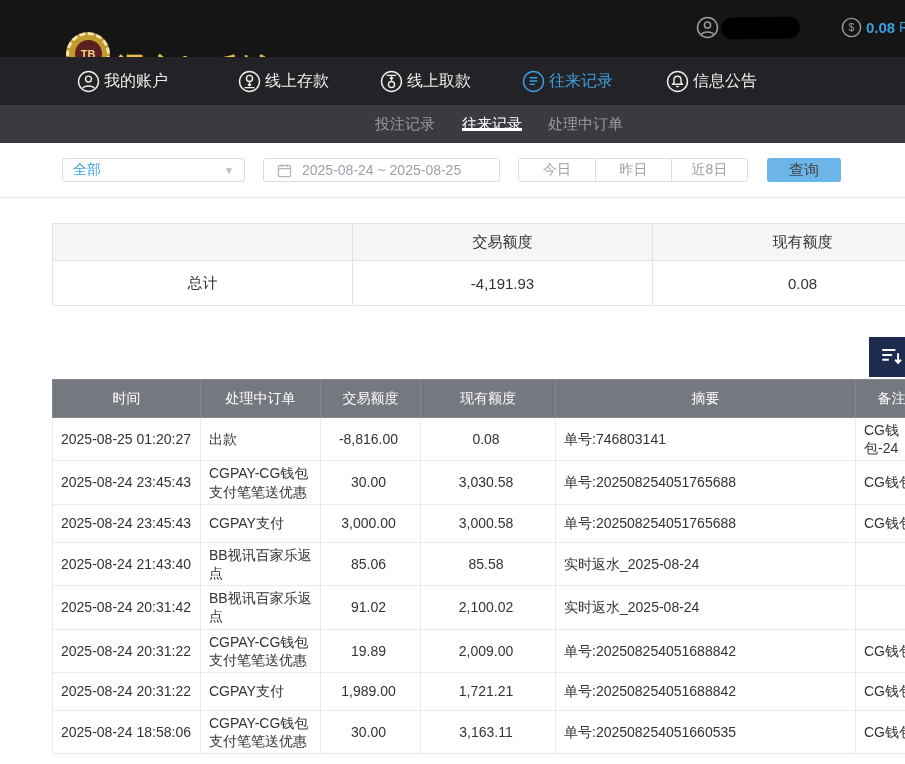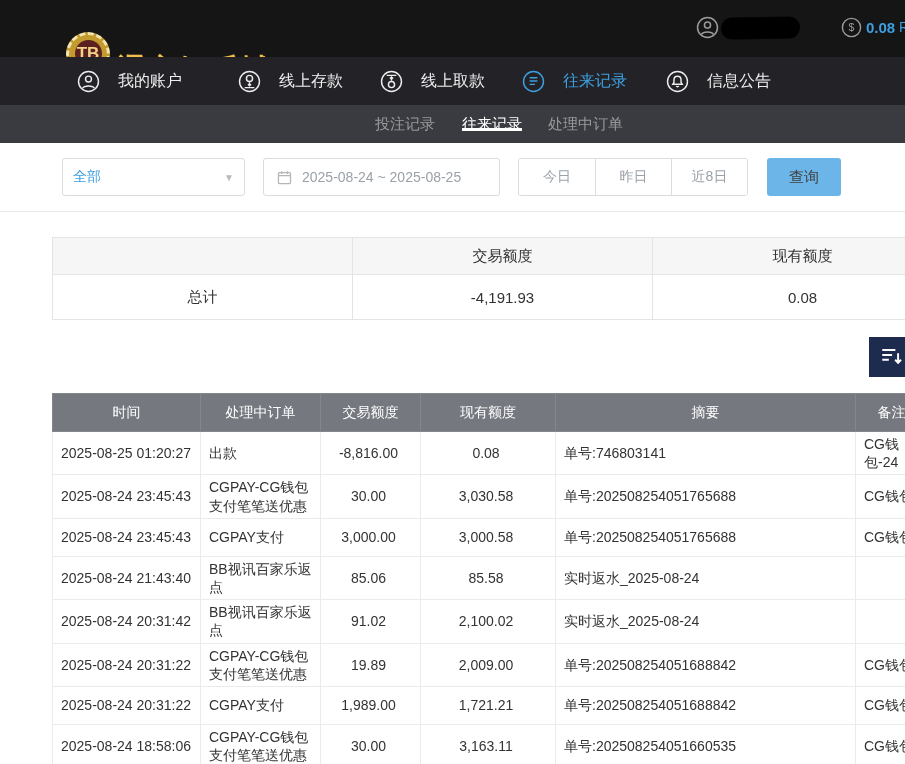--- a/index.html
+++ b/index.html
@@ -6,52 +6,52 @@
   html,body { width:905px; height:764px; overflow:hidden; background:#fff;
     font-family:"Liberation Sans","DejaVu Sans",sans-serif; }
   body { position:relative; }
 
   
   .topbar { position:relative; height:57px; background:var(--topbar-bg,#151515); }
   .logo { position:absolute; left:66px; top:6px; display:flex; align-items:center; }
   .chip { width:44px; height:44px; border-radius:50%; background:#c29b2e;
     border:3px dashed #f4e4ae; display:flex; align-items:center; justify-content:center; }
   .chip-inner { width:27px; height:27px; border-radius:50%; background:#5d2020;
-    color:#f2d487; font-size:17px; font-weight:bold; display:flex; align-items:center; justify-content:center; }
+    color:#f2d487; font-size:11px; font-weight:bold; display:flex; align-items:center; justify-content:center; }
   .logo-text { margin-left:7px;margin-top:44px; }
   .logo-title { font-size:29px; font-weight:bold; letter-spacing:2px;
     color:var(--logo-gold,#f0c04a); text-shadow:1px 1px 0 #5f4300, 2px 2px 2px rgba(0,0,0,.6); }
   .logo-sub { font-size:12px; color:#dcb654; letter-spacing:5px; text-align:right; margin-top:-3px; }
   .tb-user { position:absolute; left:696px; top:16px; width:23px; height:23px; color:#9b9b9b; }
   .tb-redacted { position:absolute; left:721px; top:17px; width:79px; height:22px;
     background:#000; border-radius:11px; transform:rotate(-1deg); }
   .tb-coin { position:absolute; left:841px; top:17px; width:21px; height:21px; color:#9b9b9b; }
   .tb-amount { position:absolute; left:866px; top:19px; color:var(--accent,#3d9fe0);
     font-size:15px; font-weight:bold; }
   .tb-unit { position:absolute; left:899px; top:19px; color:var(--accent,#3d9fe0); font-size:14px; }
 
   
   .navbar { position:relative; height:48px; background:var(--navbar-bg,#232327); }
   .nav-item { position:absolute; top:0; height:48px; display:flex; align-items:center;
-    gap:18px; color:#ededed; font-size:16px; cursor:pointer; white-space:nowrap; }
+    gap:4px; color:#ededed; font-size:16px; cursor:pointer; white-space:nowrap; }
   .nav-item.active { color:var(--accent,#3d9fe0); }
   .nav-item:nth-child(1){left:77px} .nav-item:nth-child(2){left:238px}
   .nav-item:nth-child(3){left:380px} .nav-item:nth-child(4){left:522px}
   .nav-item:nth-child(5){left:666px} .nav-item:nth-child(6){left:838px}
   .nav-icon { width:23px; height:23px; flex:0 0 23px; }
 
   
   .tabbar { position:relative; height:38px; background:var(--tabbar-bg,#3a3b41); }
   .tab { position:absolute; top:0; height:26px; line-height:37px; font-size:15px;
     color:#9a9a9a; cursor:pointer; white-space:nowrap; }
   .tab:nth-child(1){left:375px} .tab:nth-child(2){left:462px} .tab:nth-child(3){left:548px}
   .tab.active { color:#fff; border-bottom:3px solid #fff; }
 
   
-  .filters { display:flex; height:38px; margin:15px 0 7px 62px; }
+  .filters { display:flex; height:24px; margin:15px 0 7px 62px; }
   .select { width:183px; border:1px solid #dcdcdc; border-radius:3px; display:flex;
     align-items:center; justify-content:space-between; padding:0 10px;
     color:var(--accent,#3d9fe0); font-size:14px; cursor:pointer; background:#fff; }
   .caret { color:#b9b9b9; font-size:10px; }
   .datepicker { width:237px; margin-left:18px; border:1px solid #dcdcdc; border-radius:3px;
     display:flex; align-items:center; gap:9px; padding:0 12px; color:#9ba1a8; font-size:14px;
     cursor:pointer; background:#fff; }
   .cal-icon { width:17px; height:17px; color:#b5b5b5; flex:0 0 17px; }
   .quick { display:flex; margin-left:18px; border:1px solid #dcdcdc; border-radius:3px; overflow:hidden; }
   .quick button { width:76px; background:#fff; border:none; border-left:1px solid #dcdcdc;

